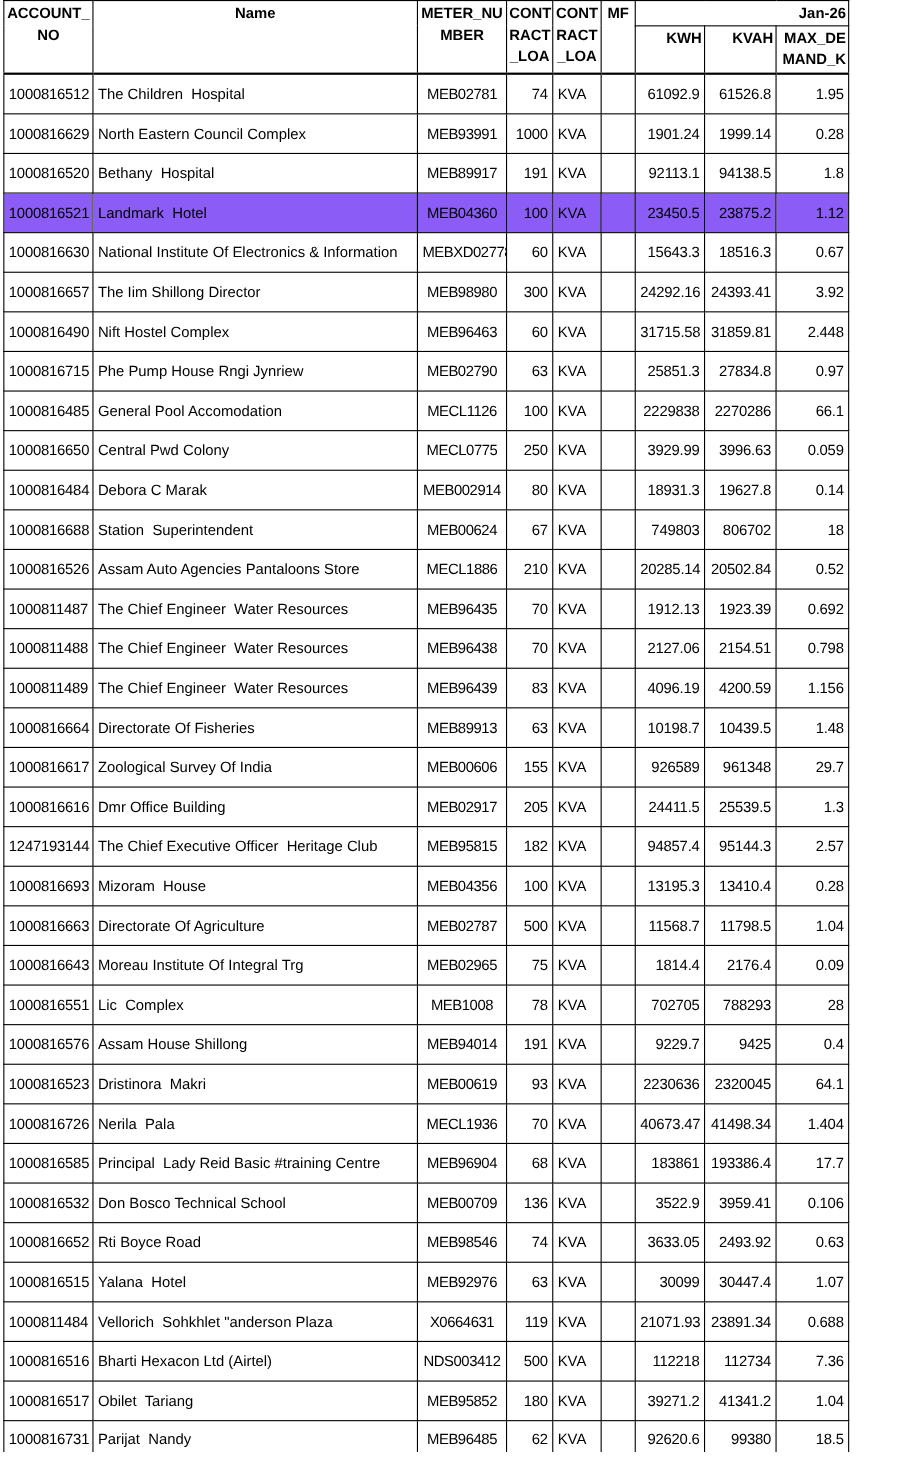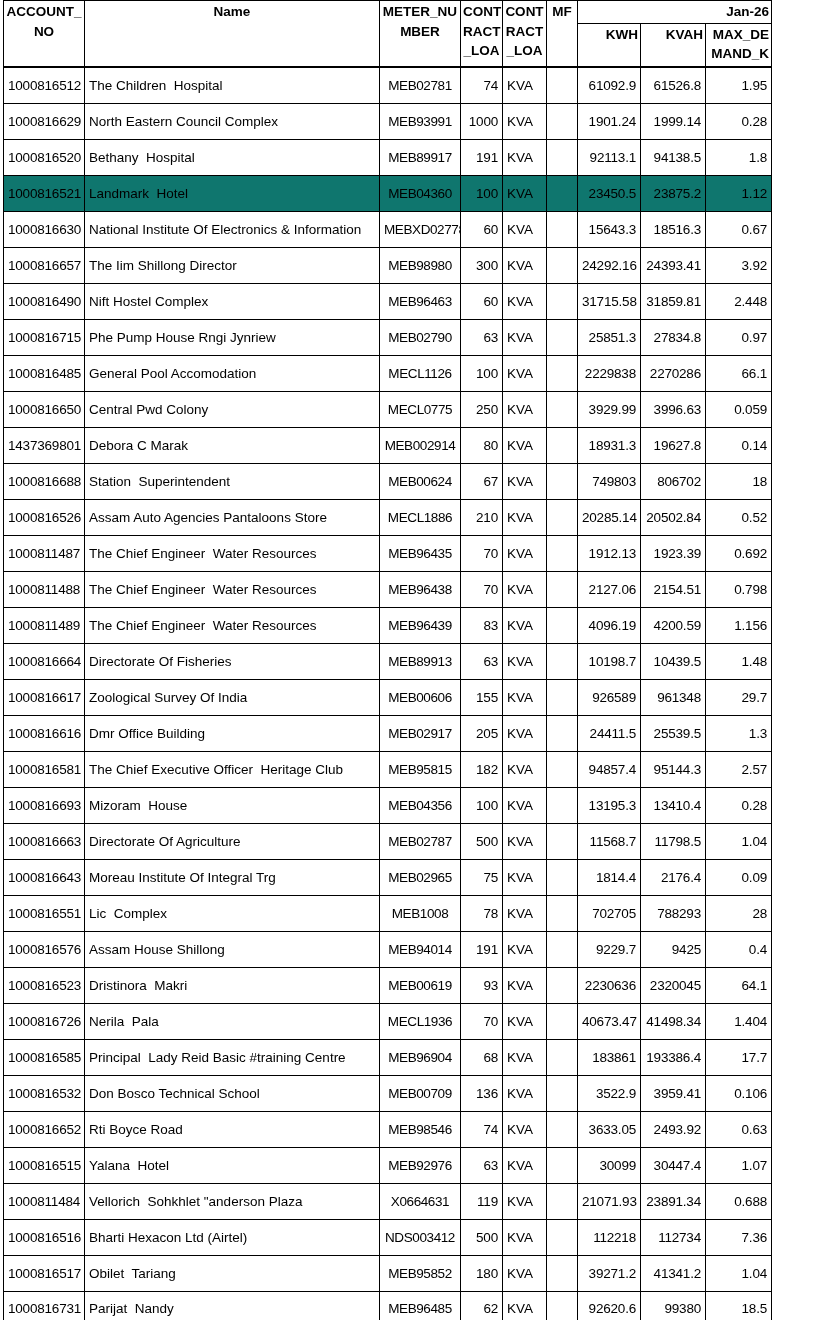--- a/index.html
+++ b/index.html
@@ -123,21 +123,21 @@
       <td class="c-num">1000816520</td>
       <td class="c-text">Bethany  Hospital</td>
       <td class="c-meter">MEB89917</td>
       <td class="c-num">191</td>
       <td class="c-text">KVA</td>
       <td class="c-mf"></td>
       <td class="c-num">92113.1</td>
       <td class="c-num">94138.5</td>
       <td class="c-num">1.8</td>
     </tr>
-        <tr style="background-color: #0f766e;">
+        <tr style="background-color: #8b5cf6;">
       <td class="c-num">1000816521</td>
       <td class="c-text">Landmark  Hotel</td>
       <td class="c-meter">MEB04360</td>
       <td class="c-num">100</td>
       <td class="c-text">KVA</td>
       <td class="c-mf"></td>
       <td class="c-num">23450.5</td>
       <td class="c-num">23875.2</td>
       <td class="c-num">1.12</td>
     </tr>
@@ -201,21 +201,21 @@
       <td class="c-text">Central Pwd Colony</td>
       <td class="c-meter">MECL0775</td>
       <td class="c-num">250</td>
       <td class="c-text">KVA</td>
       <td class="c-mf"></td>
       <td class="c-num">3929.99</td>
       <td class="c-num">3996.63</td>
       <td class="c-num">0.059</td>
     </tr>
         <tr>
-      <td class="c-num">1437369801</td>
+      <td class="c-num">1000816484</td>
       <td class="c-text">Debora C Marak</td>
       <td class="c-meter">MEB002914</td>
       <td class="c-num">80</td>
       <td class="c-text">KVA</td>
       <td class="c-mf"></td>
       <td class="c-num">18931.3</td>
       <td class="c-num">19627.8</td>
       <td class="c-num">0.14</td>
     </tr>
         <tr>
@@ -300,21 +300,21 @@
       <td class="c-text">Dmr Office Building</td>
       <td class="c-meter">MEB02917</td>
       <td class="c-num">205</td>
       <td class="c-text">KVA</td>
       <td class="c-mf"></td>
       <td class="c-num">24411.5</td>
       <td class="c-num">25539.5</td>
       <td class="c-num">1.3</td>
     </tr>
         <tr>
-      <td class="c-num">1000816581</td>
+      <td class="c-num">1247193144</td>
       <td class="c-text">The Chief Executive Officer  Heritage Club</td>
       <td class="c-meter">MEB95815</td>
       <td class="c-num">182</td>
       <td class="c-text">KVA</td>
       <td class="c-mf"></td>
       <td class="c-num">94857.4</td>
       <td class="c-num">95144.3</td>
       <td class="c-num">2.57</td>
     </tr>
         <tr>

